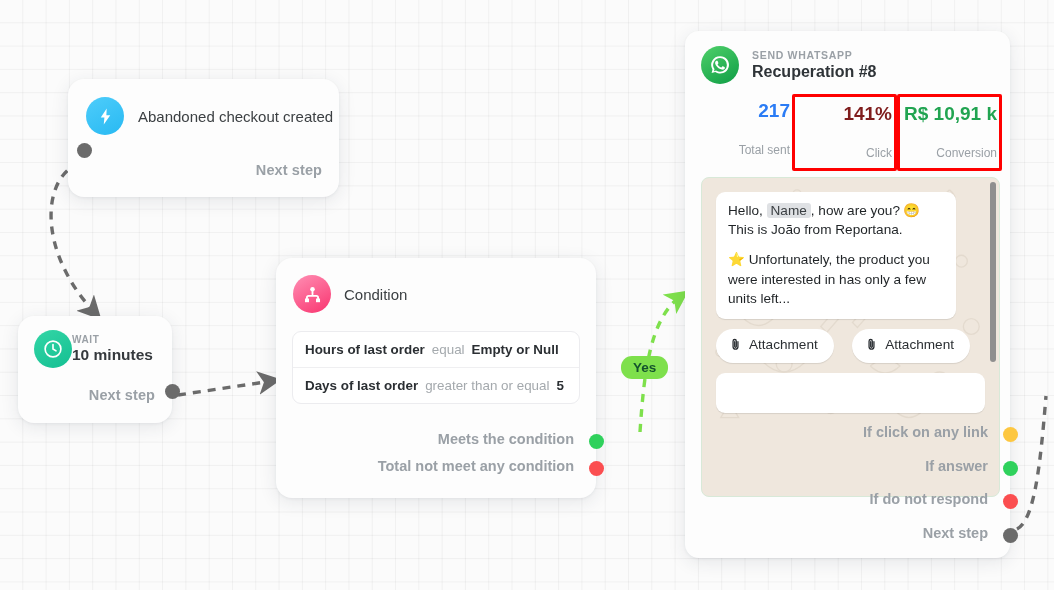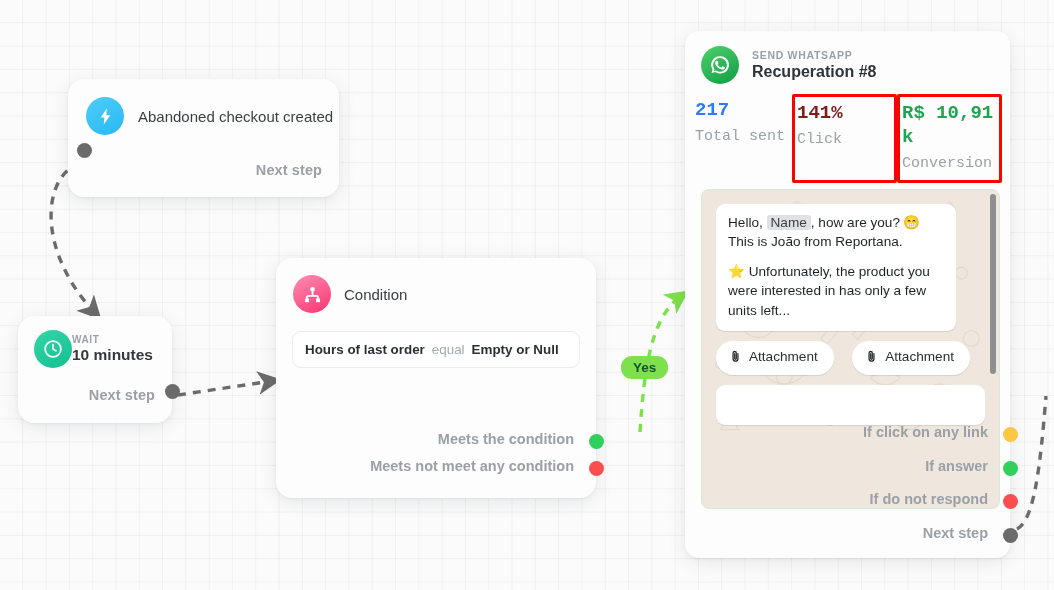--- a/index.html
+++ b/index.html
@@ -76,23 +76,23 @@
   .cond-out { position: absolute; right: 22px; font-size: 14.5px; color: #9aa0a6; font-weight: 600; }
 
   
   #n-wa { left: 685px; top: 31px; width: 325px; height: 527px; border-radius: 14px; }
   #n-wa .node-head { padding: 15px 0 0 16px; }
   #n-wa .wa-txt { margin-left: 13px; }
   #n-wa .wa-kicker { font-size: 10.5px; color: #9aa0a6; font-weight: 700; letter-spacing: .7px; }
   #n-wa .wa-title { font-size: 16px; color: #2f3438; font-weight: 700; margin-top: 2px; }
 
   .stats { display: flex; padding: 10px 8px 0 8px; }
-  .stat { flex: 1; text-align: left; padding: 5px 2px 8px 2px; font-family: Liberation Mono, monospace; }
+  .stat { flex: 1; text-align: right; padding: 5px 2px 8px 2px; }
   .stat-v { font-size: 19px; font-weight: 700; line-height: 1.25; }
-  .stat-l { font-size: 15px; color: #9aa0a6; margin-top: 5px; }
+  .stat-l { font-size: 12px; color: #9aa0a6; margin-top: 20px; }
   .stat.boxed { border: 3px solid #ff0000; border-radius: 2px; }
 
   .chat {
     position: relative; margin: 6px 10px 0 16px; height: 320px;
     background: #efe7dd; border-radius: 8px; overflow: hidden;
     border: 1px solid #d8e9d8;
   }
   .chat-pattern { position: absolute; inset: 0; opacity: .5; }
   .bubble {
     position: relative; background: #ffffff; border-radius: 9px;
@@ -184,26 +184,31 @@
       </div>
       <div class="c-title">Condition</div>
     </div>
 
     <div class="cond-box">
       <div class="cond-row">
         <span class="cond-field">Hours of last order</span>
         <span class="cond-op">equal</span>
         <span class="cond-val">Empty or Null</span>
       </div>
+      <div class="cond-row">
+        <span class="cond-field">Days of last order</span>
+        <span class="cond-op">greater than or equal</span>
+        <span class="cond-val">5</span>
+      </div>
     </div>
 
     <div class="cond-out" style="top:173px;">Meets the condition</div>
     <div class="port port-green" style="right:-8px; top:176px;"></div>
 
-    <div class="cond-out" style="top:200px;">Meets not meet any condition</div>
+    <div class="cond-out" style="top:200px;">Total not meet any condition</div>
     <div class="port port-red" style="right:-8px; top:203px;"></div>
   </div>
 
   <div style="position:absolute; left:621px; top:356px; background:#7ee04c; color:#14532d;
               font-size:13.5px; font-weight:700; padding:4px 12px; border-radius:11px;">Yes</div>
 
   <div class="node" id="n-wa">
     <div class="node-head">
       <div class="node-ic ic-wa">
         <svg width="24" height="24" viewBox="0 0 24 24">

